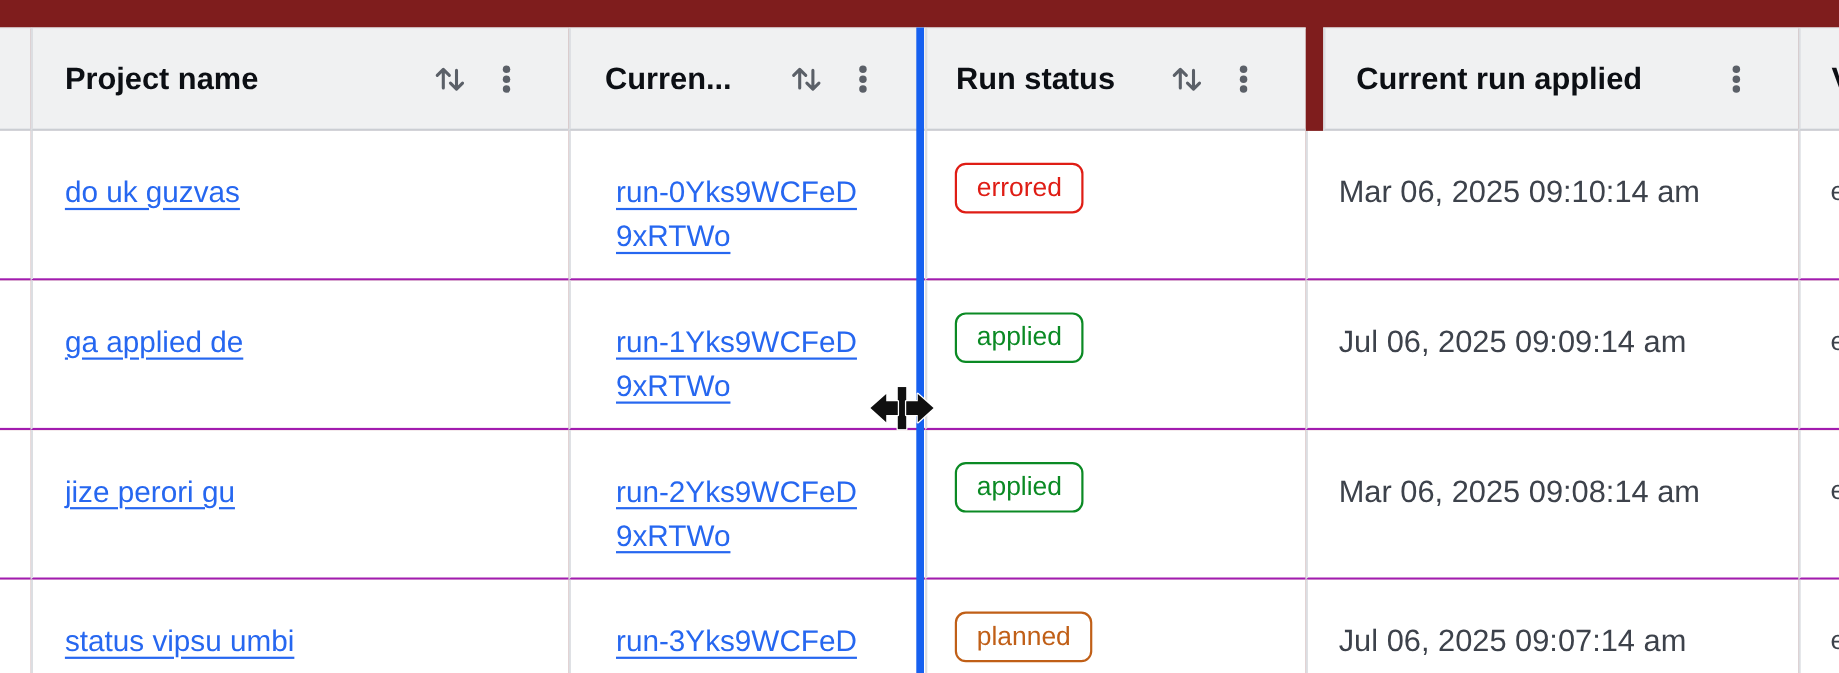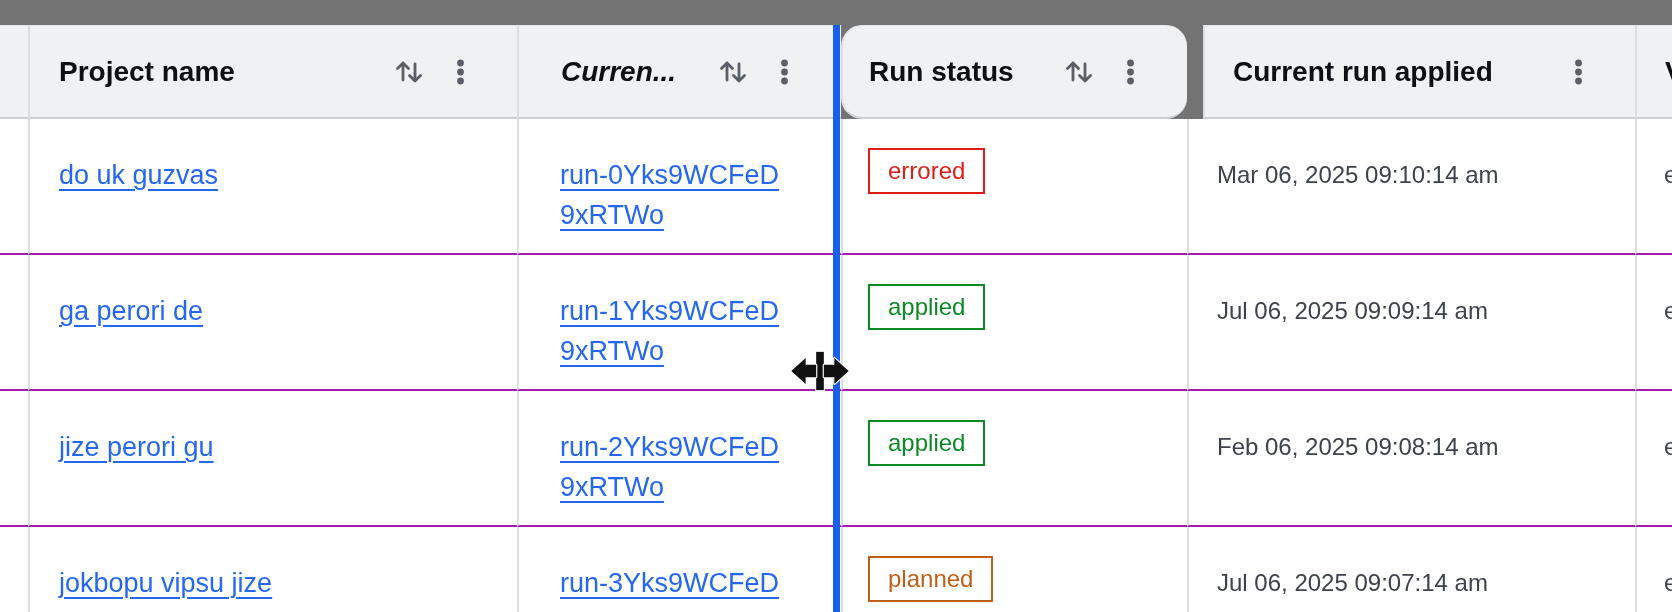--- a/index.html
+++ b/index.html
@@ -1,19 +1,19 @@
 <!DOCTYPE html>
 <html style="--link-blue: #2667f0; --resize-blue: #1660f0; --header-bg: #f0f1f2; --status-errored: #df1d15; --status-applied: #0b8a24; --status-planned: #c05f17; --date-text: #3d424b; --icon-gray: #5b6068;"><head>
 <meta charset="utf-8">
 <style>
   * { margin:0; padding:0; box-sizing:border-box; }
   html,body { background:#ffffff; }
   .screen {
     position:relative; width:1672px; height:612px; overflow:hidden;
-    background:#737373; font-family:"Liberation Sans", sans-serif;
+    background:#7f1d1d; font-family:"Liberation Sans", sans-serif;
   }
   .table { position:absolute; left:0; top:25px; width:1673px;
     display:grid;
     grid-template-columns:28px 489px 324px 346px 448px 38px;
     grid-template-rows:94px 136px 136px 136px 136px;
   }
   .hcell {
     background:var(--header-bg); height:94px;
     border-top:1px solid #e6e7ea;
     border-bottom:2px solid #cbced3;
@@ -23,43 +23,43 @@
   }
   .bcell {
     background:#fff; height:136px;
     border-bottom:2px solid #a21caf;
     font-size:27px; line-height:40px; color:#3d424b;
     padding-top:36px; white-space:nowrap; overflow:visible;
   }
   .bl { border-left:2px solid #dcdee2; }
   .hcell.c0 { padding:0; }
   .hcell.c1 { padding-left:29px; }
-  .hcell.c2 { padding-left:42px;font-style:italic; }
-  .hcell.c3 { padding-left:26px;border-radius:21px; }
+  .hcell.c2 { padding-left:31px; }
+  .hcell.c3 { padding-left:26px; }
   .hcell.c4 { padding-left:28px;margin-left:16px; }
   .hcell.c5 { padding-left:28px; padding-right:0; }
   .bcell.c1 { padding-left:29px; }
   .bcell.c2 { padding-left:41px; }
   .bcell.c3 { padding-left:25px; padding-top:29px; }
-  .bcell.c4 { padding-left:28px; font-size:24px; color:var(--date-text); }
+  .bcell.c4 { padding-left:28px; font-size:28px; color:var(--date-text); }
   .bcell.c5 { padding-left:27px; font-size:24px; color:var(--date-text); }
   .hlabel { margin-right:auto; }
   a.cell-link {
     color:var(--link-blue); text-decoration:underline;
     text-decoration-thickness:2px; text-underline-offset:5px;
     cursor:pointer;
   }
   .run-link { display:inline-block; max-width:226px; word-break:break-all; white-space:normal; }
   .sort-btn, .menu-btn { display:flex; align-items:center; justify-content:center; background:none; border:none; cursor:pointer; padding:0; }
   .sort-btn { margin-left:auto; }
   .menu-btn { margin-left:32px; }
   .c4 .menu-btn { margin-left:auto; }
   .status-badge {
     display:inline-block; font-size:24px; line-height:1.25; font-weight:400;
-    padding:6px 18px; border:2px solid currentColor; border-radius:0;
+    padding:6px 18px; border:2px solid currentColor; border-radius:10px;
     background:#fff;
   }
   .st-errored { color:var(--status-errored); }
   .st-applied { color:var(--status-applied); }
   .st-planned { color:var(--status-planned);text-align:right; }
   .resize-line {
     position:absolute; left:833px; top:25px; width:7px; height:587px;
     background:var(--resize-blue); z-index:5;
   }
   .cursor-icon { position:absolute; left:789px; top:349px; z-index:6; }
@@ -140,35 +140,35 @@
     </div>
 
     <div class="bcell c0"></div>
     <div class="bcell c1 bl"><a class="cell-link">do uk guzvas</a></div>
     <div class="bcell c2 bl"><a class="cell-link run-link">run-0Yks9WCFeD9xRTWo</a></div>
     <div class="bcell c3 bl"><span class="status-badge st-errored">errored</span></div>
     <div class="bcell c4 bl"><span>Mar 06, 2025 09:10:14 am</span></div>
     <div class="bcell c5 bl"><span>e</span></div>
 
     <div class="bcell c0"></div>
-    <div class="bcell c1 bl"><a class="cell-link">ga perori de</a></div>
+    <div class="bcell c1 bl"><a class="cell-link">ga applied de</a></div>
     <div class="bcell c2 bl"><a class="cell-link run-link">run-1Yks9WCFeD9xRTWo</a></div>
     <div class="bcell c3 bl"><span class="status-badge st-applied">applied</span></div>
     <div class="bcell c4 bl"><span>Jul 06, 2025 09:09:14 am</span></div>
     <div class="bcell c5 bl"><span>e</span></div>
 
     <div class="bcell c0"></div>
     <div class="bcell c1 bl"><a class="cell-link">jize perori gu</a></div>
     <div class="bcell c2 bl"><a class="cell-link run-link">run-2Yks9WCFeD9xRTWo</a></div>
     <div class="bcell c3 bl"><span class="status-badge st-applied">applied</span></div>
-    <div class="bcell c4 bl"><span>Feb 06, 2025 09:08:14 am</span></div>
+    <div class="bcell c4 bl"><span>Mar 06, 2025 09:08:14 am</span></div>
     <div class="bcell c5 bl"><span>e</span></div>
 
     <div class="bcell c0"></div>
-    <div class="bcell c1 bl"><a class="cell-link">jokbopu vipsu jize</a></div>
+    <div class="bcell c1 bl"><a class="cell-link">status vipsu umbi</a></div>
     <div class="bcell c2 bl"><a class="cell-link run-link">run-3Yks9WCFeD9xRTWo</a></div>
     <div class="bcell c3 bl"><span class="status-badge st-planned">planned</span></div>
     <div class="bcell c4 bl"><span>Jul 06, 2025 09:07:14 am</span></div>
     <div class="bcell c5 bl"><span>e</span></div>
 
   </div>
 
   <div class="resize-line"></div>
 
   <svg class="cursor-icon" width="62" height="44" viewBox="0 0 64 46">

